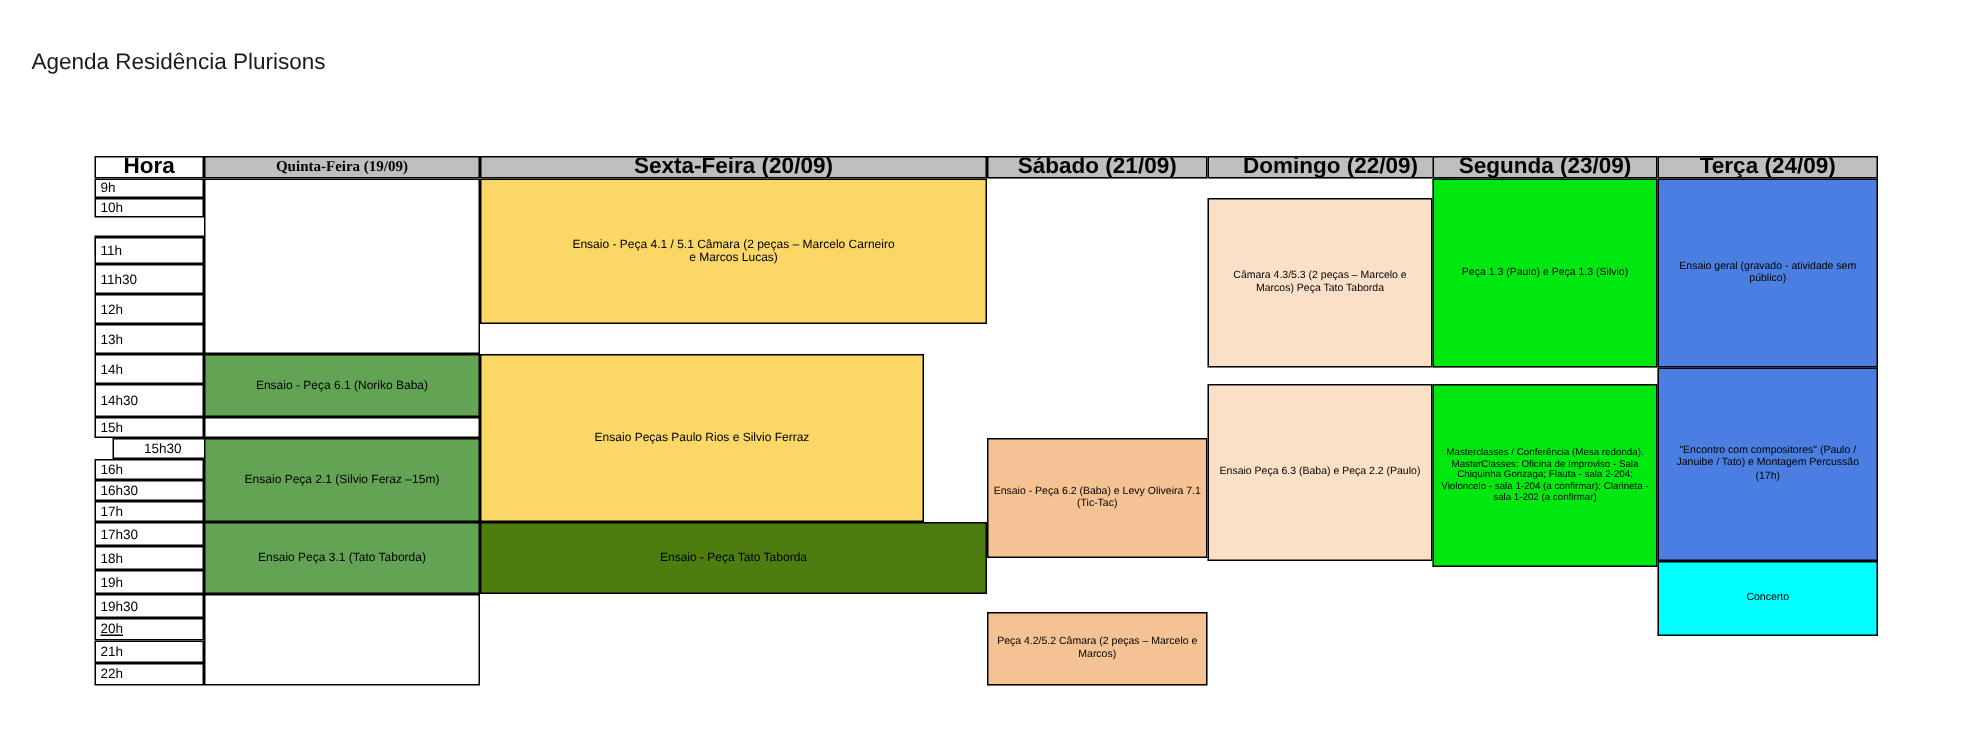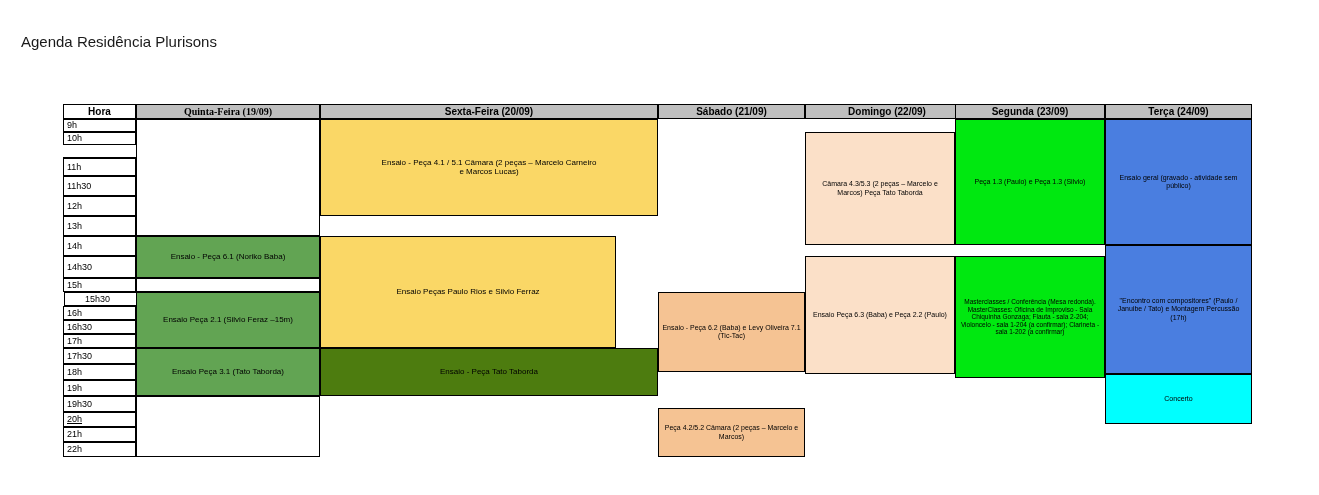--- a/index.html
+++ b/index.html
@@ -28,21 +28,21 @@
     display:flex;
     align-items:center;
     justify-content:center;
     text-align:center;
     overflow:hidden;
     line-height:1.12;
   }
   .hdr{
     background:#bfbfbf;
     font-weight:bold;
-    font-size:10px;
+    font-size:15px;
     color:#000;
   }
   .hdr.serifhdr{
     font-family:"Liberation Serif", serif;
     font-size:10px;
   }
   .hdr.hora{
     background:#ffffff;
   }
   .hourcell{
@@ -83,21 +83,21 @@
   <div class="cell hourcell" style="left:0px; top:15px;  width:73px; height:13px;">9h</div>
   <div class="cell hourcell" style="left:0px; top:28px;  width:73px; height:13px;">10h</div>
   <div class="cell hourcell" style="left:0px; top:53px;  width:73px; height:13px;">10h30</div>
   <div class="cell hourcell" style="left:0px; top:54px;  width:73px; height:18px;">11h</div>
   <div class="cell hourcell" style="left:0px; top:72px;  width:73px; height:20px;">11h30</div>
   <div class="cell hourcell" style="left:0px; top:92px;  width:73px; height:20px;">12h</div>
   <div class="cell hourcell" style="left:0px; top:112px; width:73px; height:20px;">13h</div>
   <div class="cell hourcell" style="left:0px; top:132px; width:73px; height:20px;">14h</div>
   <div class="cell hourcell" style="left:0px; top:152px; width:73px; height:22px;">14h30</div>
   <div class="cell hourcell" style="left:0px; top:174px; width:73px; height:14px;">15h</div>
-  <div class="cell hourcell" style="left:1px; top:188px; width:73px; height:14px;padding-left:20px;">15h30</div>
+  <div class="cell hourcell" style="left:12px; top:188px; width:73px; height:14px;padding-left:20px;">15h30</div>
   <div class="cell hourcell" style="left:0px; top:202px; width:73px; height:14px;">16h</div>
   <div class="cell hourcell" style="left:0px; top:216px; width:73px; height:14px;">16h30</div>
   <div class="cell hourcell" style="left:0px; top:230px; width:73px; height:14px;">17h</div>
   <div class="cell hourcell" style="left:0px; top:244px; width:73px; height:16px;">17h30</div>
   <div class="cell hourcell" style="left:0px; top:260px; width:73px; height:16px;">18h</div>
   <div class="cell hourcell" style="left:0px; top:276px; width:73px; height:16px;">19h</div>
   <div class="cell hourcell" style="left:0px; top:292px; width:73px; height:16px;">19h30</div>
   <div class="cell hourcell" style="left:0px; top:308px; width:73px; height:15px;text-decoration:underline;">20h</div>
   <div class="cell hourcell" style="left:0px; top:323px; width:73px; height:15px;">21h</div>
   <div class="cell hourcell" style="left:0px; top:338px; width:73px; height:15px;">22h</div>

